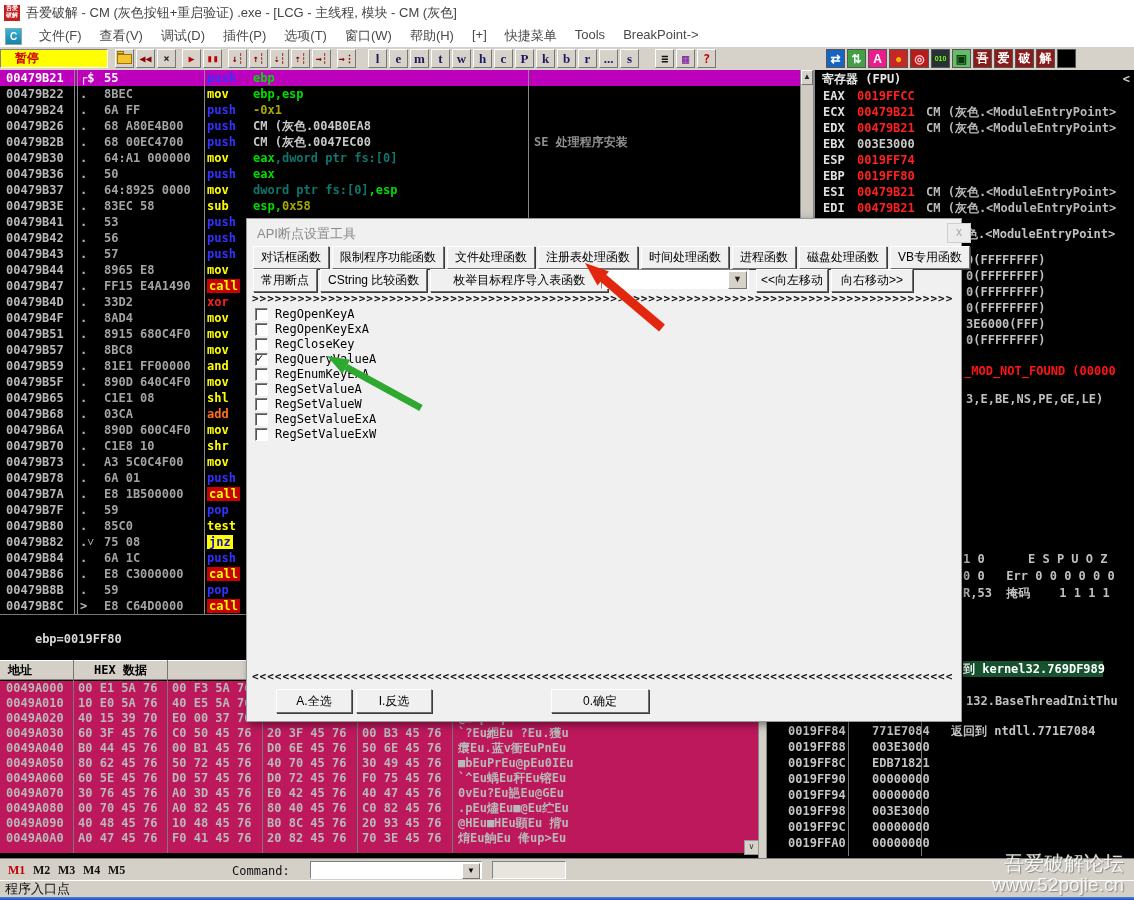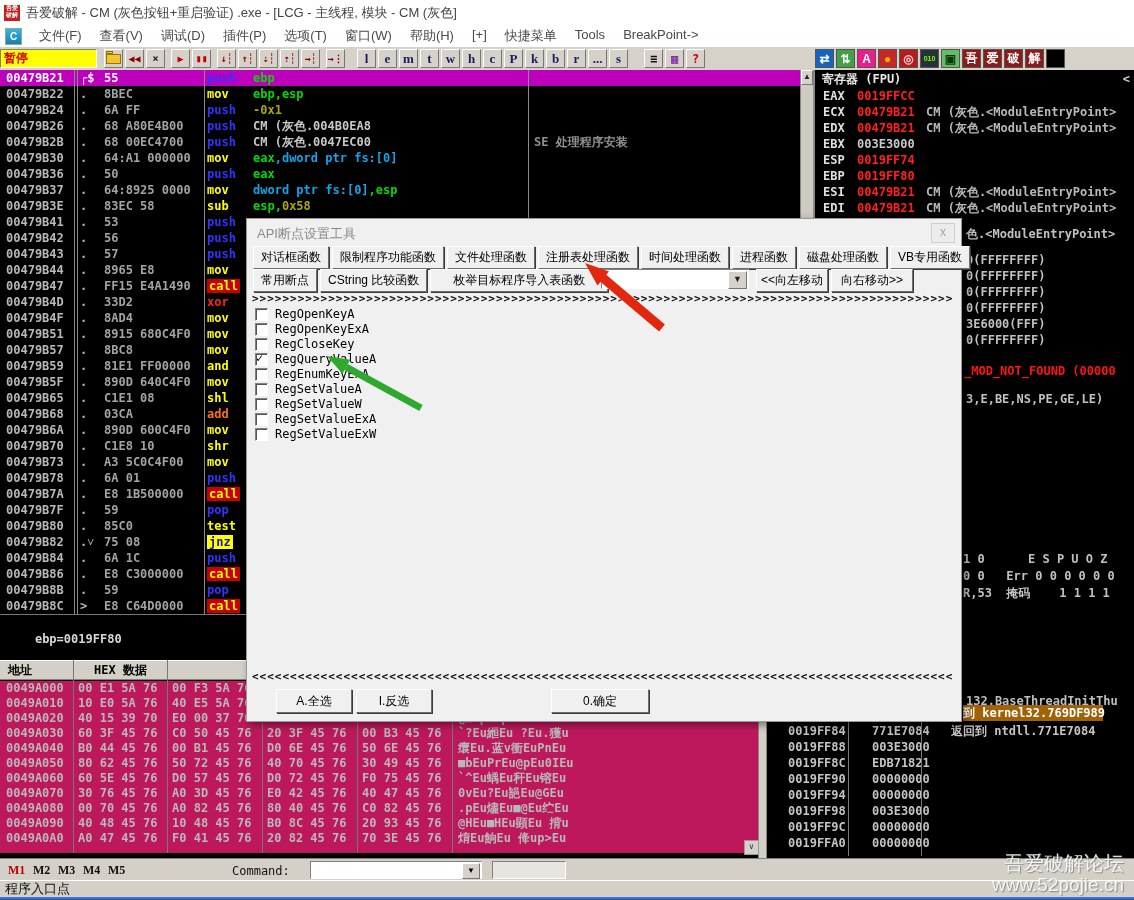--- a/index.html
+++ b/index.html
@@ -14,21 +14,21 @@
             font-size:6px;line-height:7px;text-align:center;overflow:hidden;font-weight:bold;}
   #menubar{left:0;top:25px;width:1134px;height:22px;background:#fff;display:flex;
            align-items:center;font-size:13px;color:#4a4a4a;border-bottom:1px solid #e6e6e6;}
   #child-icon{width:15px;height:15px;margin:0 8px 0 5px;background:linear-gradient(#35b6d9,#1b7fa8);
               color:#fff;font-weight:bold;font-size:10px;text-align:center;line-height:15px;border:1px solid #8aa;}
   .menu-item{padding:0 9px;cursor:default;}
   #toolbar{left:0;top:47px;width:1134px;height:23px;background:#D6D2CA;display:flex;
            align-items:center;border-bottom:1px solid #9a9a9a;}
   #pause-box{width:92px;height:17px;background:#FFFF00;border:1px solid #808080;
              border-right-color:#fff;border-bottom-color:#fff;color:#D00000;
-             font:bold 12px/17px "DejaVu Sans Mono",monospace;padding-left:3px;margin-right:6px;}
+             font:bold 12px/17px "DejaVu Sans Mono",monospace;padding-left:14px;margin-right:6px;}
   .tbtn{height:19px;min-width:19px;margin:0 1px;background:#D6D2CA;border:1px solid #fff;
         border-right-color:#767676;border-bottom-color:#767676;display:flex;align-items:center;
         justify-content:center;font:bold 12px "DejaVu Sans Mono",monospace;box-sizing:border-box;}
   .tsep{width:4px;height:19px;}
   .letter{font-family:"Liberation Serif",serif;font-weight:bold;color:#1a1a5e;font-size:13px;}
   .cicon{width:19px;height:19px;margin:0 1px;display:flex;align-items:center;justify-content:center;
          font-weight:bold;font-size:12px;border:1px solid #555;box-sizing:border-box;}
   .folder-glyph{width:15px;height:10px;background:#F4C430;position:relative;box-shadow:inset 0 0 0 1px #9a7400;}
   .folder-glyph::before{content:"";position:absolute;left:0;top:-3px;width:7px;height:3px;background:#F4C430;box-shadow:inset 0 0 0 1px #9a7400;}
   
@@ -39,21 +39,21 @@
   .trow .a{left:6px;color:#B8B8B8;}
   .trow.hl .a,.trow.hl .b,.trow.hl .p{color:#fff;}
   .trow .p{left:80px;color:#B8B8B8;}
   .trow .b{left:104px;width:100px;overflow:hidden;color:#a3a3a3;}
   .trow .i{left:207px;width:319px;overflow:hidden;}
   .trow .cm{left:534px;color:#909090;}
   .mnw{display:inline-block;min-width:46px;}
   .m-blue{color:#3333FF}.m-yellow{color:#FFFF00}.m-red{color:#FF2020}.m-orange{color:#FF7020}
   .m-call{background:#C80000;color:#FFFF00;padding:0 2px;}
   .m-jnz{background:#FFFF00;color:#1414C8;padding:0 2px;}
-  .c-green{color:#00DC00}.c-olive{color:#A8A800}.c-magenta{color:#0ea5e9}
+  .c-green{color:#00DC00}.c-olive{color:#A8A800}.c-magenta{color:#0f766e}
   .c-white{color:#C8C8C8}
   .vline{position:absolute;width:1px;background:#8a8a8a;}
   #info-line{left:0;top:614px;width:800px;height:24px;background:#000;color:#D8D8D8;
              border-top:1px solid #777;}
   #info-line span{margin-left:6px;}
   
   #dis-sb{left:800px;top:70px;width:12px;height:544px;background:#CFCBC3;border-left:1px solid #888;}
   #dis-sb .arr{height:13px;background:#D6D2CA;border:1px solid #fff;border-right-color:#767676;
                border-bottom-color:#767676;font-size:8px;text-align:center;line-height:12px;color:#222;}
   
@@ -63,21 +63,21 @@
   #reg-head .col{position:absolute;right:6px;top:1px;color:#cfcfcf;}
   .rrow{position:relative;height:16px;}
   .rrow span{position:absolute;top:0;}
   .rrow .rn{left:8px;color:#E0E0E0;}
   .rrow .rv{left:42px;}
   .rrow .rc{left:111px;color:#B8B8B8;width:210px;overflow:hidden;}
   .v-red{color:#FF2020}.v-gray{color:#C8C8C8}
   
   .frag{position:absolute;z-index:5;text-align:right;}
   .frag-gray{color:#C0C0C0}.frag-red{color:#FF1414}
-  .frag-hl{background:#a16207;color:#fff;width:140px;height:16px;margin-top:44px;}
+  .frag-hl{background:#14532d;color:#fff;width:140px;height:16px;}
   
   #hex-head{left:0;top:660px;width:758px;height:18px;background:#D4D0C8;border-top:1px solid #fff;
             border-bottom:1px solid #808080;color:#000;}
   #hex-head span{position:absolute;top:1px;}
   #hex{left:0;top:681px;width:758px;height:172px;background:#be185d;}
   .hrow{position:relative;height:15px;font:bold 12px/15px "DejaVu Sans Mono",monospace;white-space:pre;}
   .hrow span{position:absolute;top:0;color:#B8B8B8;}
   .hrow .ha{left:6px;}
   .hrow .g0{left:78px;} .hrow .g1{left:172px;} .hrow .g2{left:267px;} .hrow .g3{left:362px;}
   .hrow .ht{left:458px;width:146px;overflow:hidden;}
@@ -87,21 +87,21 @@
   .srow{position:relative;height:16px;}
   .srow span{position:absolute;top:0;color:#C4C4C4;}
   .srow .sa{left:7px;} .srow .sv{left:91px;} .srow .sc{left:170px;width:198px;overflow:hidden;}
   .stack-line{position:absolute;width:1px;background:#777;top:660px;height:196px;z-index:1;}
   #hs-divider{left:758px;top:660px;width:7px;height:198px;background:#D4D0C8;border-left:1px solid #888;border-right:1px solid #888;}
   #hex-sb{left:744px;top:840px;width:13px;height:13px;background:#D6D2CA;border:1px solid #999;
           font-size:8px;text-align:center;line-height:11px;color:#333;z-index:2;}
   
   #dialog{left:246px;top:218px;width:716px;height:504px;background:#F0F0F0;z-index:10;
           border:1px solid #9a9a9a;box-shadow:3px 3px 8px rgba(0,0,0,.45);box-sizing:border-box;}
-  #dlg-title{position:absolute;left:0;top:0;width:100%;height:14px;}
+  #dlg-title{position:absolute;left:0;top:0;width:100%;height:14px;padding-left:16px;}
   #dlg-title .t{position:absolute;left:10px;top:6px;font-size:13px;color:#8a8a8a;}
   #dlg-close{position:absolute;right:6px;top:4px;width:22px;height:18px;background:#ececec;
              border:1px solid #cfcfcf;color:#a8a8a8;font-size:12px;text-align:center;line-height:16px;}
   .tabrow{position:absolute;left:6px;display:flex;}
   #tabs1{top:27px;} #tabs2{top:50px;}
   .tab{height:21px;background:#F0F0F0;border:1px solid #fff;border-right-color:#6d6d6d;
        border-bottom-color:#6d6d6d;box-shadow:1px 1px 0 #3c3c3c;margin-right:3px;
        font-size:12px;color:#000;display:flex;align-items:center;padding:0 7px;white-space:nowrap;}
   .tab.wide{padding:0 22px;}
   #dlg-combo{position:absolute;left:354px;top:50px;width:148px;height:20px;background:#fff;

